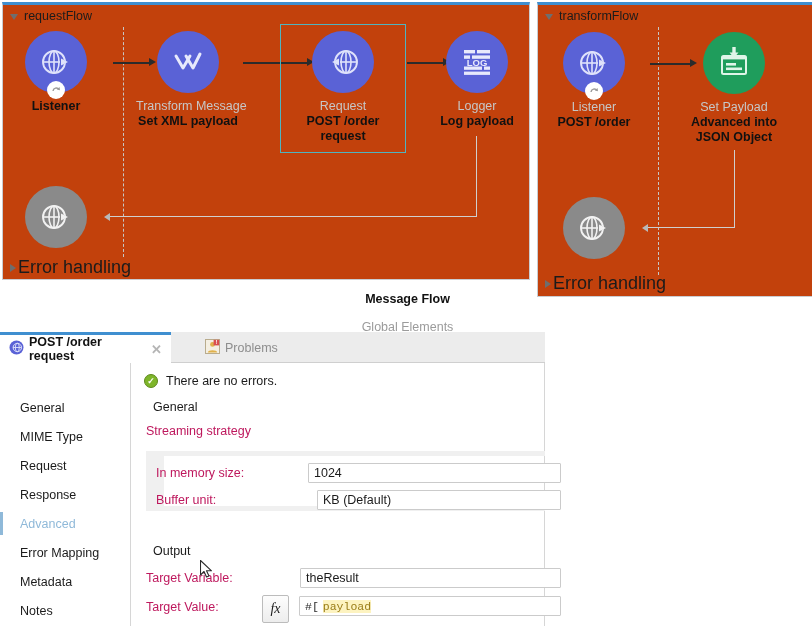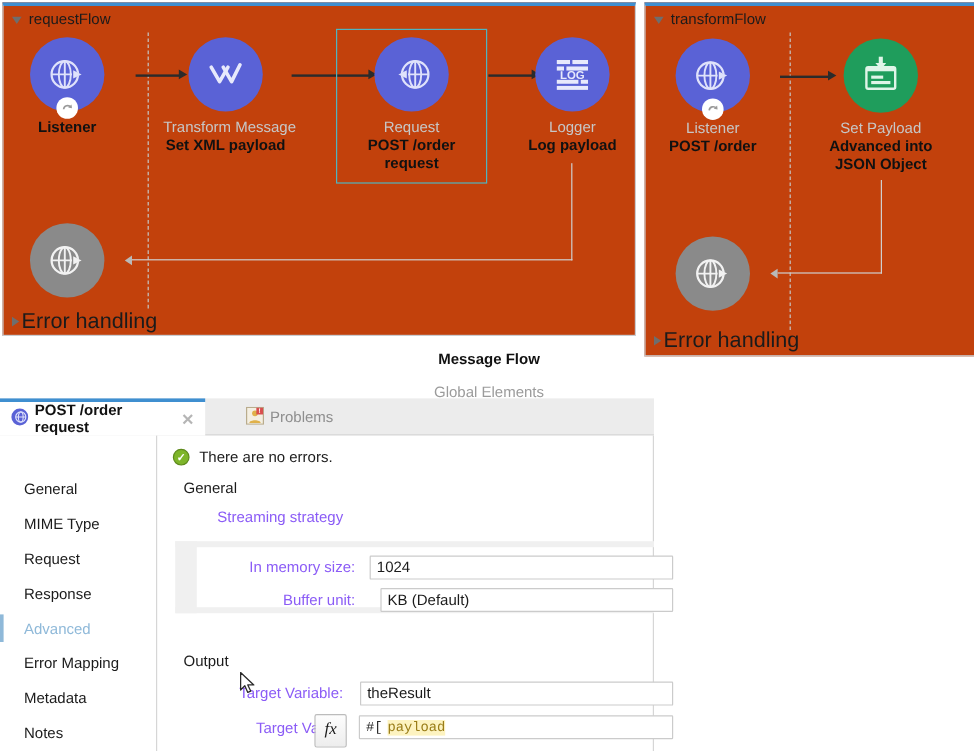--- a/index.html
+++ b/index.html
@@ -134,21 +134,21 @@
   }
   .ok-icon {
     width:14px;height:14px;border-radius:50%;
     background:#7eb52a; border:1px solid #5e8a1c;
     display:flex;align-items:center;justify-content:center;
     color:#fff;font-size:9px;font-weight:700;
   }
   .section-title { position:absolute; font-size:12.5px; color:#1b1b1b; }
 
   .field-label {
-    position:absolute; font-size:12.5px; color:#8b5cf6; text-align:right;
+    position:absolute; font-size:12.5px; color:#be185d; 
   }
   .field-input {
     position:absolute; height:20px; background:#fff;
     border:1px solid #cbcbcb; border-radius:1px;
     font-size:12.5px; color:#1b1b1b; padding:0 5px;
     display:flex; align-items:center; overflow:hidden; white-space:nowrap;
   }
   .group-band { position:absolute; background:#f0f0f0; }
   .fx-btn {
     position:absolute; width:27px; height:28px;

